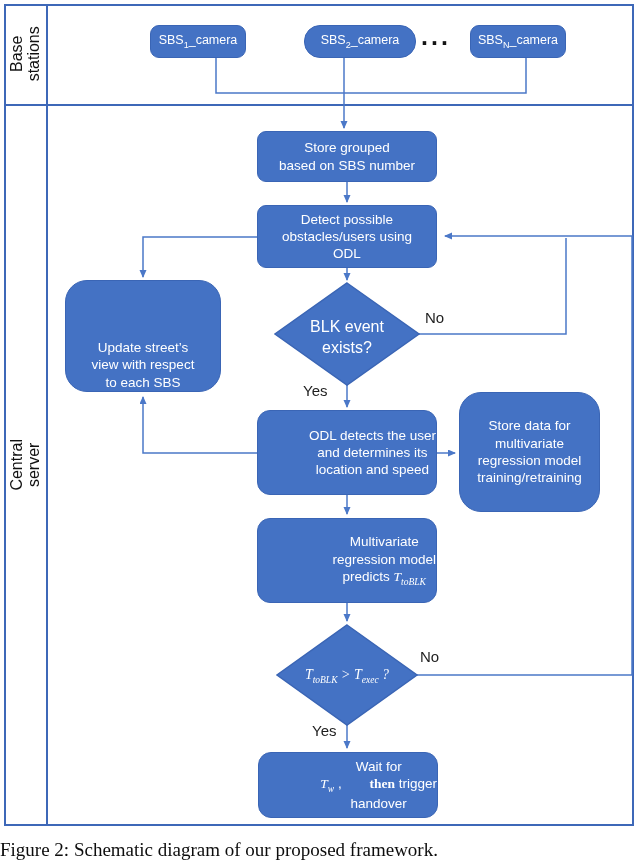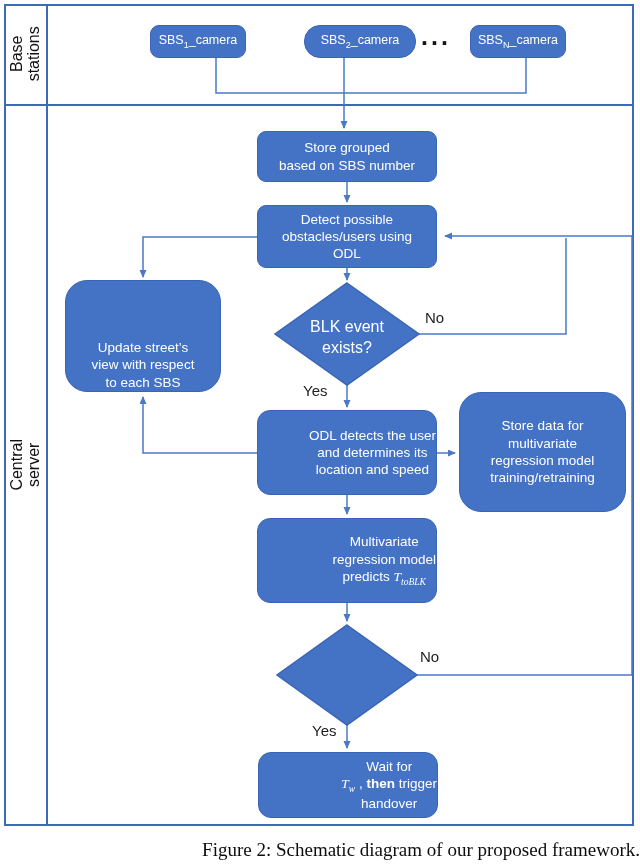--- a/index.html
+++ b/index.html
@@ -21,28 +21,28 @@
         box-sizing:border-box;color:#ffffff;display:flex;align-items:center;
         justify-content:center;text-align:center;font-size:13.5px;line-height:1.28;}
   .r-sm{border-radius:9px;}
   .r-md{border-radius:13px;justify-content:flex-end;}
   .r-lg{border-radius:22px;}
   .pre{white-space:pre-line;display:block;}
   .sbs{font-size:12.5px;}
   .sbs sub{font-size:9px;}
   .math{font-family:"Liberation Serif",serif;font-style:italic;}
   .math-sub{font-family:"Liberation Serif",serif;font-style:italic;font-size:9.5px;}
-  .serif-bold{font-family:Liberation Sans, sans-serif;font-weight:bold;}
+  .serif-bold{font-family:Liberation Serif, serif;font-weight:bold;margin-left:24px;}
   .diamond-label{position:absolute;color:#fff;text-align:center;font-size:16px;
         line-height:1.3;}
   .edge-label{position:absolute;color:#1e1e1e;font-size:15px;}
   .dots{position:absolute;color:#141414;font-weight:bold;font-size:25px;
         letter-spacing:3px;text-align:center;}
   svg.wires{position:absolute;left:0;top:0;pointer-events:none;}
-  .caption{position:absolute;left:0;top:839px;width:640px;text-align:right;
+  .caption{position:absolute;left:0;top:839px;width:640px;text-align:left;
         font-family:"Liberation Serif",serif;font-size:19px;color:#0d0d0d;}
 </style>
 </head>
 <body>
 
 <div id="stage">
 
   <div class="frame"></div>
   <div class="label-col"></div>
   <div class="row-divider"></div>
@@ -114,35 +114,38 @@
   </div>
   <div class="edge-label" style="left:425px;top:309px;">No</div>
   <div class="edge-label" style="left:303px;top:382px;">Yes</div>
 
   <div class="node r-md" style="left:257px;top:410px;width:180px;height:85px;">
     <span class="pre">ODL detects the user
 and determines its
 location and speed</span>
   </div>
 
-  <div class="node r-lg" style="left:459px;top:392px;width:167px;height:120px;">
+  <div class="node r-lg" style="left:459px;top:392px;width:141px;height:120px;">
     <span class="pre">Store data for
 multivariate
 regression model
 training/retraining</span>
   </div>
 
   <div class="node r-md" style="left:257px;top:518px;width:180px;height:85px;">
     <div>
       <span class="pre">Multivariate
 regression model</span>
       <span><span>predicts </span><span class="math">T</span><sub class="math-sub">toBLK</sub></span>
     </div>
   </div>
 
+  <div class="diamond-label" style="left:282px;top:665px;width:130px;font-size:14px;">
+    <span class="math">T</span><sub class="math-sub">toBLK</sub><span class="math"> &gt; </span><span class="math">T</span><sub class="math-sub">exec</sub><span class="math"> ?</span>
+  </div>
   <div class="edge-label" style="left:420px;top:648px;">No</div>
   <div class="edge-label" style="left:312px;top:722px;">Yes</div>
 
   <div class="node r-md" style="left:258px;top:752px;width:180px;height:66px;">
     <div>
       <span class="pre">Wait for</span>
       <span><span class="math">T</span><sub class="math-sub">w</sub><span> , </span><span class="serif-bold">then</span><span> trigger</span></span>
       <span class="pre">handover</span>
     </div>
   </div>

